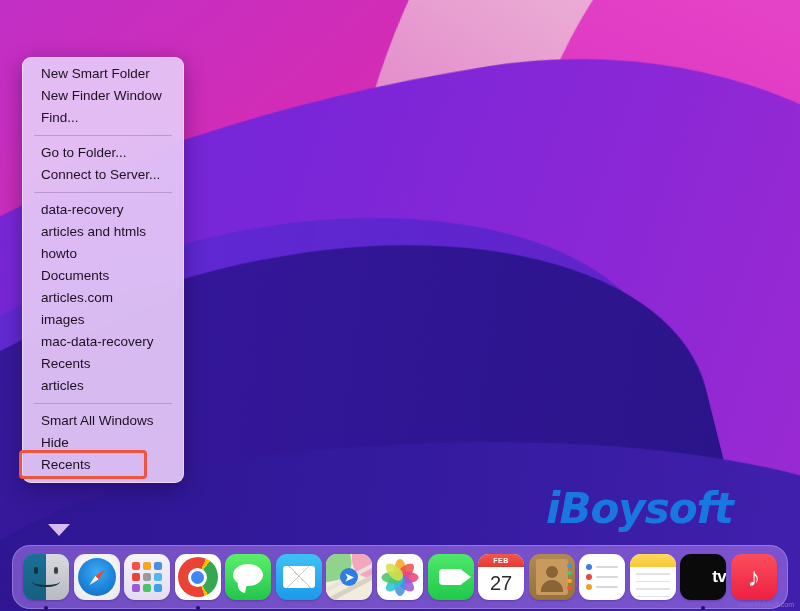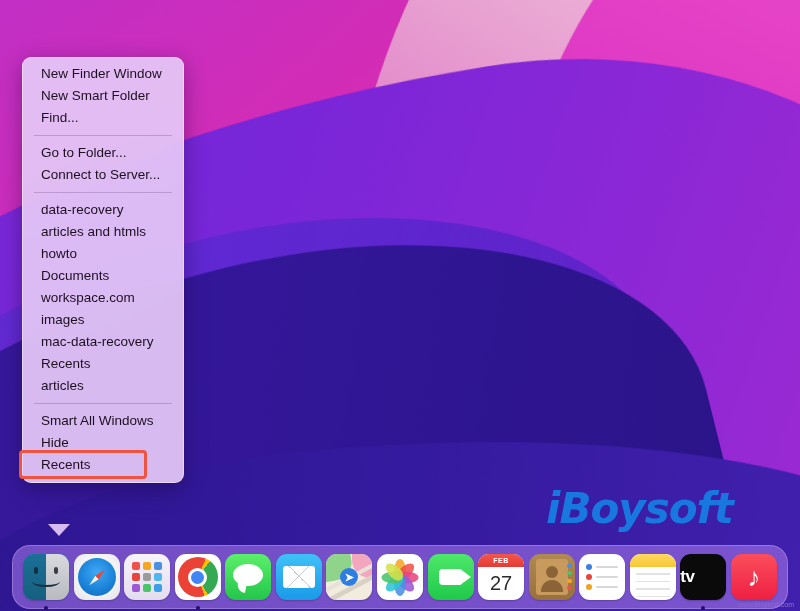--- a/index.html
+++ b/index.html
@@ -231,21 +231,21 @@
   .ic-rem .row { display:flex; align-items:center; gap:4px; }
   .ic-rem .row b { width:6px; height:6px; border-radius:50%; display:block; }
   .ic-rem .row u { flex:1; height:2px; background:#d7d7dc; border-radius:1px; text-decoration:none; display:block; }
 
   
   .ic-notes { background:#fff; }
   .ic-notes .bar { height:13px; background: linear-gradient(180deg,#ffd95e,#f6c738); }
   .ic-notes .ln { margin: 6px 6px 0; height:1.5px; background:#e3e3e6; }
 
   
-  .ic-tv { background:#0a0a0a; display:flex; align-items:center; justify-content:flex-start; color:#fff; font-size:17px; font-weight:700; letter-spacing:-.5px; }
+  .ic-tv { background:#0a0a0a; display:flex; align-items:center; justify-content:flex-end; color:#fff; font-size:17px; font-weight:700; letter-spacing:-.5px; }
 
   
   .ic-music { background: linear-gradient(180deg,#fb4e5c,#ee1f42); display:flex; align-items:center; justify-content:center; color:#fff; font-size:26px; }
 
   
   #ctx-menu {
     position: absolute; left: 22px; top: 57px; width: 162px;
     background: rgba(228,199,246,0.93);
     border: 0.5px solid rgba(255,255,255,0.45);
     border-radius: 9px;
@@ -294,40 +294,40 @@
   </div>
 
   <div id="watermark">iBoysoft</div>
   <div id="corner-mark">www.iboysoft.com</div>
 
   <div id="ctx-arrow"></div>
 
   <div id="ctx-menu">
 
     <div>
+      <div class="mi">New Smart Folder</div>
       <div class="mi">New Finder Window</div>
-      <div class="mi">New Smart Folder</div>
       <div class="mi">Find...</div>
     </div>
 
     <div class="msep"></div>
 
     <div>
       <div class="mi">Go to Folder...</div>
       <div class="mi">Connect to Server...</div>
     </div>
 
     <div class="msep"></div>
 
     <div>
       <div class="mi">data-recovery</div>
       <div class="mi">articles and htmls</div>
       <div class="mi">howto</div>
       <div class="mi">Documents</div>
-      <div class="mi">workspace.com</div>
+      <div class="mi">articles.com</div>
       <div class="mi">images</div>
       <div class="mi">mac-data-recovery</div>
       <div class="mi">Recents</div>
       <div class="mi">articles</div>
     </div>
 
     <div class="msep"></div>
 
     <div>
       <div class="mi">Smart All Windows</div>

